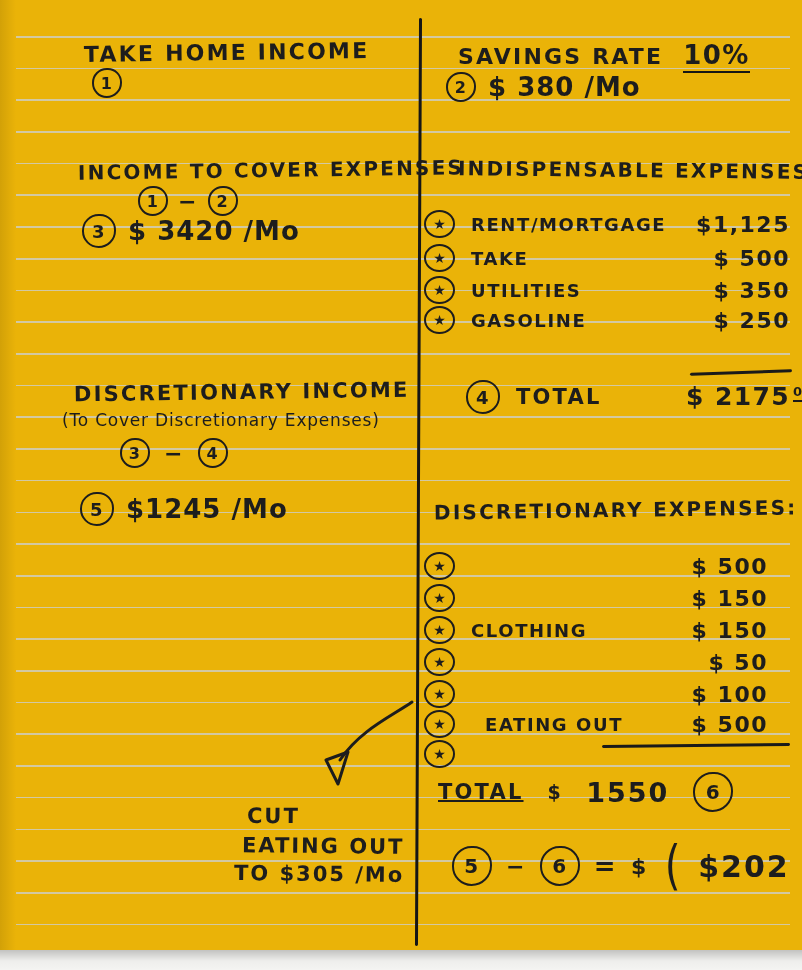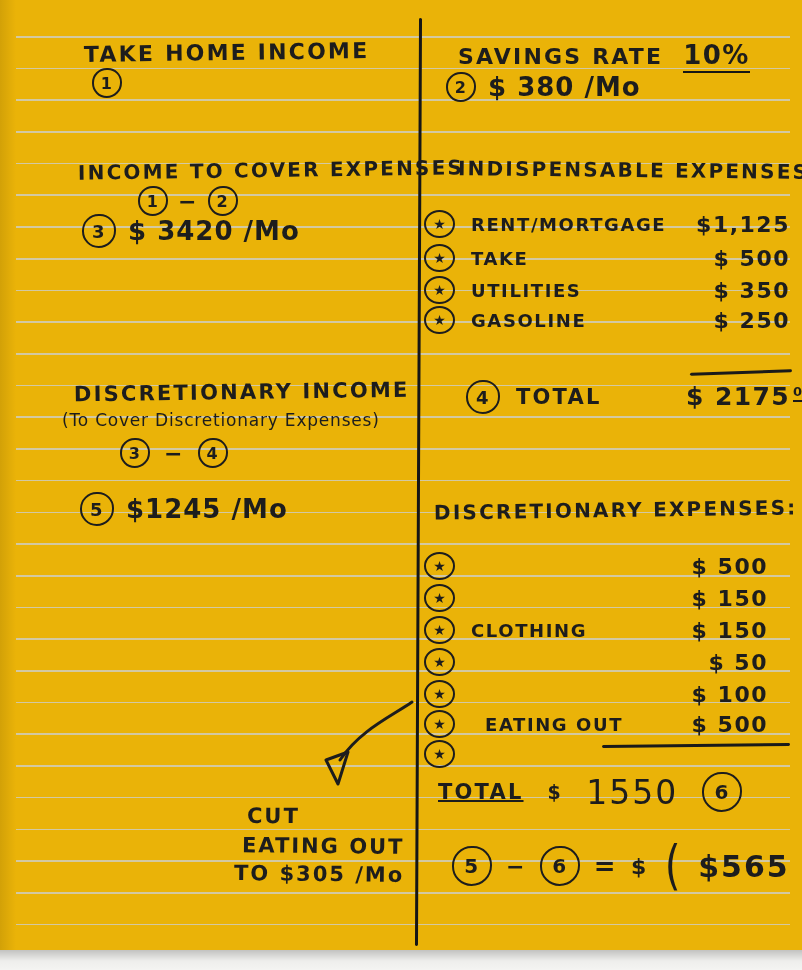--- a/index.html
+++ b/index.html
@@ -227,33 +227,33 @@
   <div class="exp-row" style="top:740px;">
     <span class="bullet">
         <i>★</i>
       </span>
   </div>
   <div class="sumline sumline2"></div>
 
   <div class="hw row" style="left:438px;top:772px;gap:24px;">
     <span class="t-head" style="font-size:21px;text-decoration:underline;text-decoration-thickness:2px;">TOTAL</span>
     <span style="font-size:19px;font-weight:700;">$</span>
-    <span style="font-size:33px;font-weight:400;letter-spacing:2px;">1550</span>
+    <span style="font-size:27px;font-weight:700;letter-spacing:2px;">1550</span>
     <span class="circ c36">
         <span>6</span>
       </span>
   </div>
 
   <div class="hw eq" style="left:452px;top:846px;">
     <span class="circ c36">
         <span>5</span>
       </span>
     <span class="minus">−</span>
     <span class="circ c36">
         <span>6</span>
       </span>
     <span style="font-size:26px;font-weight:700;">=</span>
     <span style="font-size:22px;font-weight:700;">$</span>
     <span class="bigparen">(</span>
-    <span style="font-size:30px;font-weight:700;letter-spacing:2px;">$565</span>
+    <span style="font-size:30px;font-weight:700;letter-spacing:2px;">$202</span>
     <span class="bigparen">)</span>
   </div>
 </div>
 
 </body></html>

